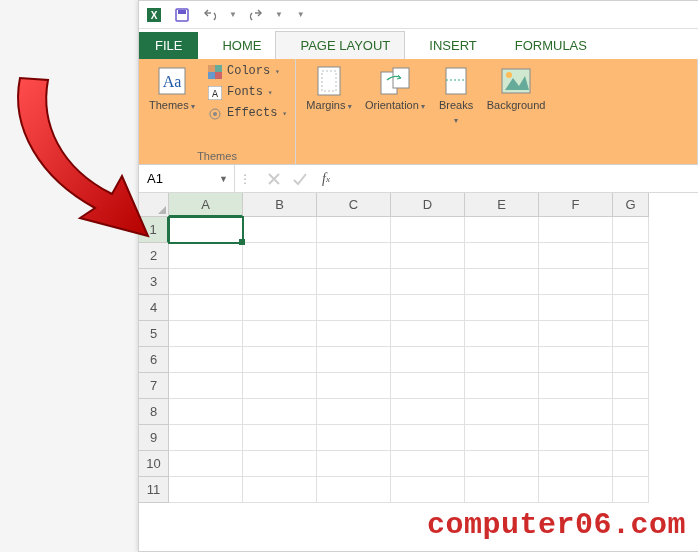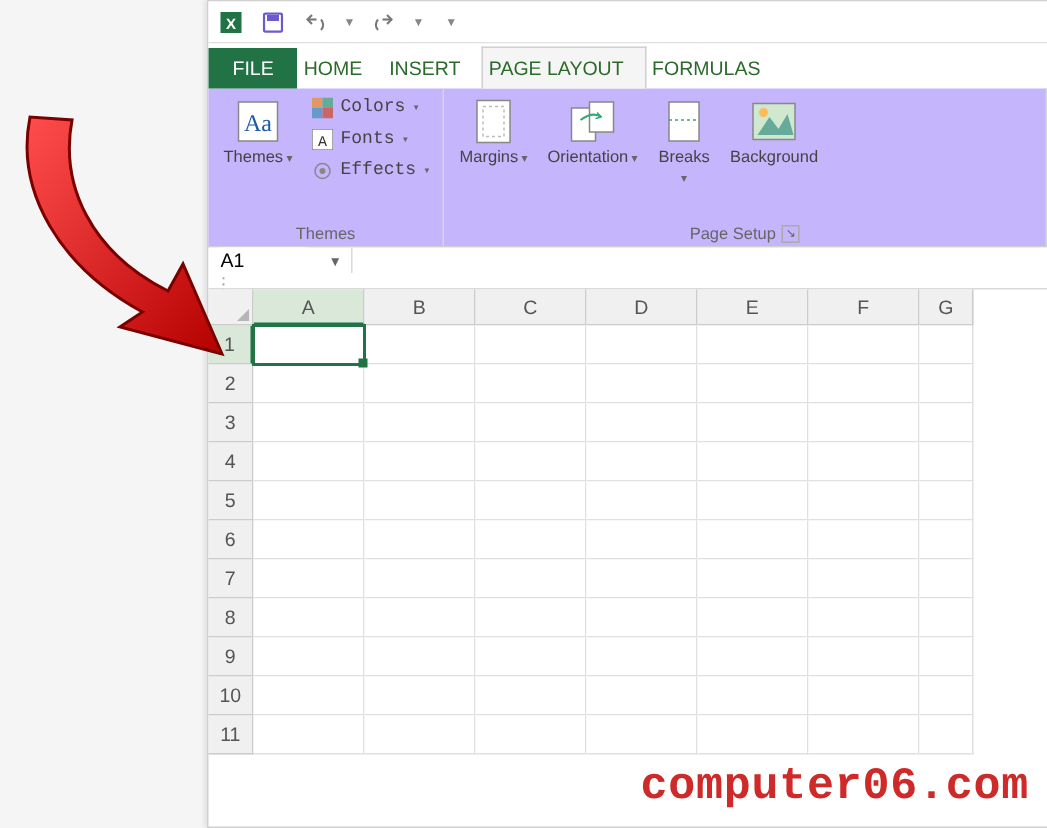--- a/index.html
+++ b/index.html
@@ -33,40 +33,40 @@
     align-items: center;
     padding-left: 6px;
     gap: 8px;
   }
   .titlebar .qat { display:flex; align-items:center; gap:10px; }
   .qat-btn { width:18px; height:18px; display:flex; align-items:center; justify-content:center; color:#555; }
   .qat-btn svg { display:block; }
   
   .tabs { display:flex; align-items:flex-end; height:30px; background:#fff; }
   .tab {
-    padding: 6px 14px 6px 4px;
+    padding: 6px 14px 6px 24px;
     font-size: 13px;
     color:#2a6b2a;
     cursor:pointer;
   }
   .tab.file {
     background:#217346;
     color:#fff;
     padding: 6px 16px;
     margin-top: 36px;
   }
   .tab.active {
     background:#f5f5f5;
     border: 1px solid #d0d0d0;
     border-bottom: none;
     color:#2a6b2a;
   }
   
   .ribbon {
-    background:#c4b5fd;
+    background:#fdba74;
     border-bottom:1px solid #d0d0d0;
     height: 106px;
     display:flex;
     align-items:stretch;
   }
   .rgroup {
     display:flex;
     flex-direction:column;
     justify-content:space-between;
     padding: 4px 6px 2px 6px;
@@ -100,21 +100,21 @@
   .drop::after { content:" \25BE"; font-size:8px; color:#666; }
   .smallstack { display:flex; flex-direction:column; gap:3px; }
   .smallbtn { display:flex; align-items:flex-start; gap:4px; font-size:12px; color:#444; padding:1px 2px;font-family:Liberation Mono, monospace; }
   .smallbtn .sic { width:16px;height:16px;display:flex;align-items:center;justify-content:center; }
   
   .fbar {
     height:28px;
     background:#fff;
     border-bottom:1px solid #d9d9d9;
     display:flex;
-    flex-direction:column;
+    align-items:center;
   }
   .namebox {
     width:96px;
     border-right:1px solid #d9d9d9;
     padding:0 6px;
     display:flex;
     align-items:center;
     justify-content:space-between;
     height:100%;
   }
@@ -195,22 +195,22 @@
           </svg>
       </span>
       <span style="font-size:8px;color:#888">▼</span>
       <span style="font-size:8px;color:#888;margin-left:4px">▼</span>
     </div>
   </div>
 
   <div class="tabs">
     <div class="tab file">FILE</div>
     <div class="tab">HOME</div>
+    <div class="tab active">PAGE LAYOUT</div>
     <div class="tab">INSERT</div>
-    <div class="tab active">PAGE LAYOUT</div>
     <div class="tab">FORMULAS</div>
   </div>
 
   <div class="ribbon">
 
     <div class="rgroup">
       <div class="body">
         <div class="bigbtn">
           <div class="ic">
             <svg width="30" height="30">
@@ -292,24 +292,20 @@
           <div class="ic">
               <svg width="30" height="26">
                 <rect x="1" y="1" width="28" height="24" fill="#cfe8cf" stroke="#888"></rect>
                 <polygon points="4,22 12,10 18,18 24,8 28,22" fill="#6a9"></polygon>
                 <circle cx="8" cy="7" r="3" fill="#fb5"></circle>
               </svg>
             </div>
           <div class="cap">Background</div>
         </div>
       </div>
-      <div class="label">
-        <span>Page Setup</span>
-        <span class="launcher">↘</span>
-      </div>
     </div>
   </div>
 
   <div class="fbar">
     <div class="namebox">
       <input value="A1" style="">
       <span class="nbdrop">▼</span>
     </div>
     <span style="color:#aaa;padding:0 4px">⋮</span>
     <div class="fbtns">

